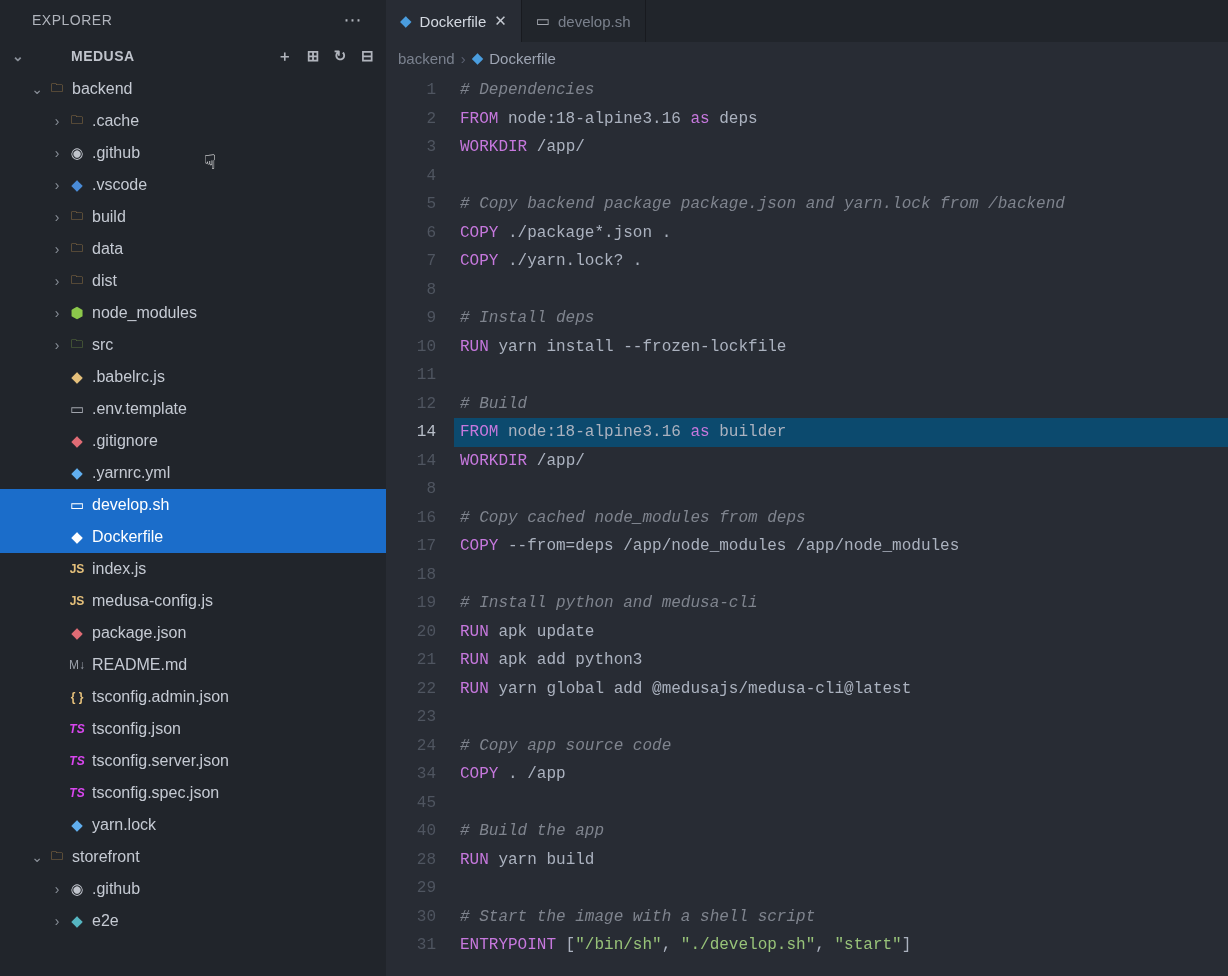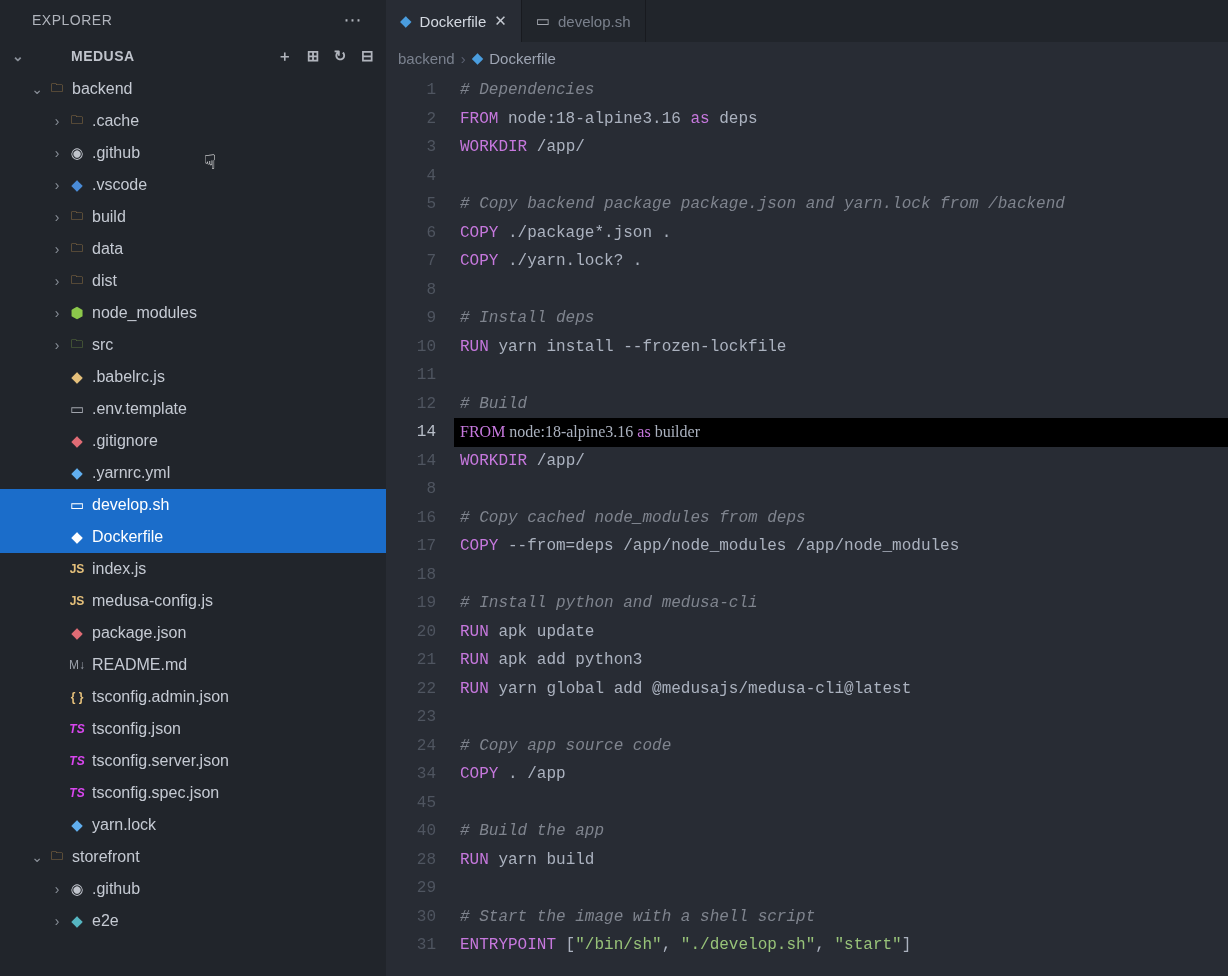--- a/index.html
+++ b/index.html
@@ -131,21 +131,21 @@
   .gutter {
     width:68px;
     text-align:right;
     color:#4f5560;
     padding-right:18px;
   }
   .gutter .ln { height:28.5px; }
   .gutter .cur-ln { color:#b8bec8; }
   .lines { flex:1; white-space:pre; color:#abb2bf;}
   .lines .row{ height:28.5px; padding-left:6px; position:relative;}
-  .lines .row.current-line{ background:#000000;font-family:Liberation Serif, serif; }
+  .lines .row.current-line{ background:#0c4a6e; }
   .tok-comment{ color:#7f848e; font-style:italic;margin-top:32px;}
   .tok-kw{ color:#c678dd;}
   .tok-str{ color:#98c379;}
   .cursor-hand{
     position:absolute;
     left:204px;
     top:150px;
     font-size:20px;
     color:#fff;
     pointer-events:none;

